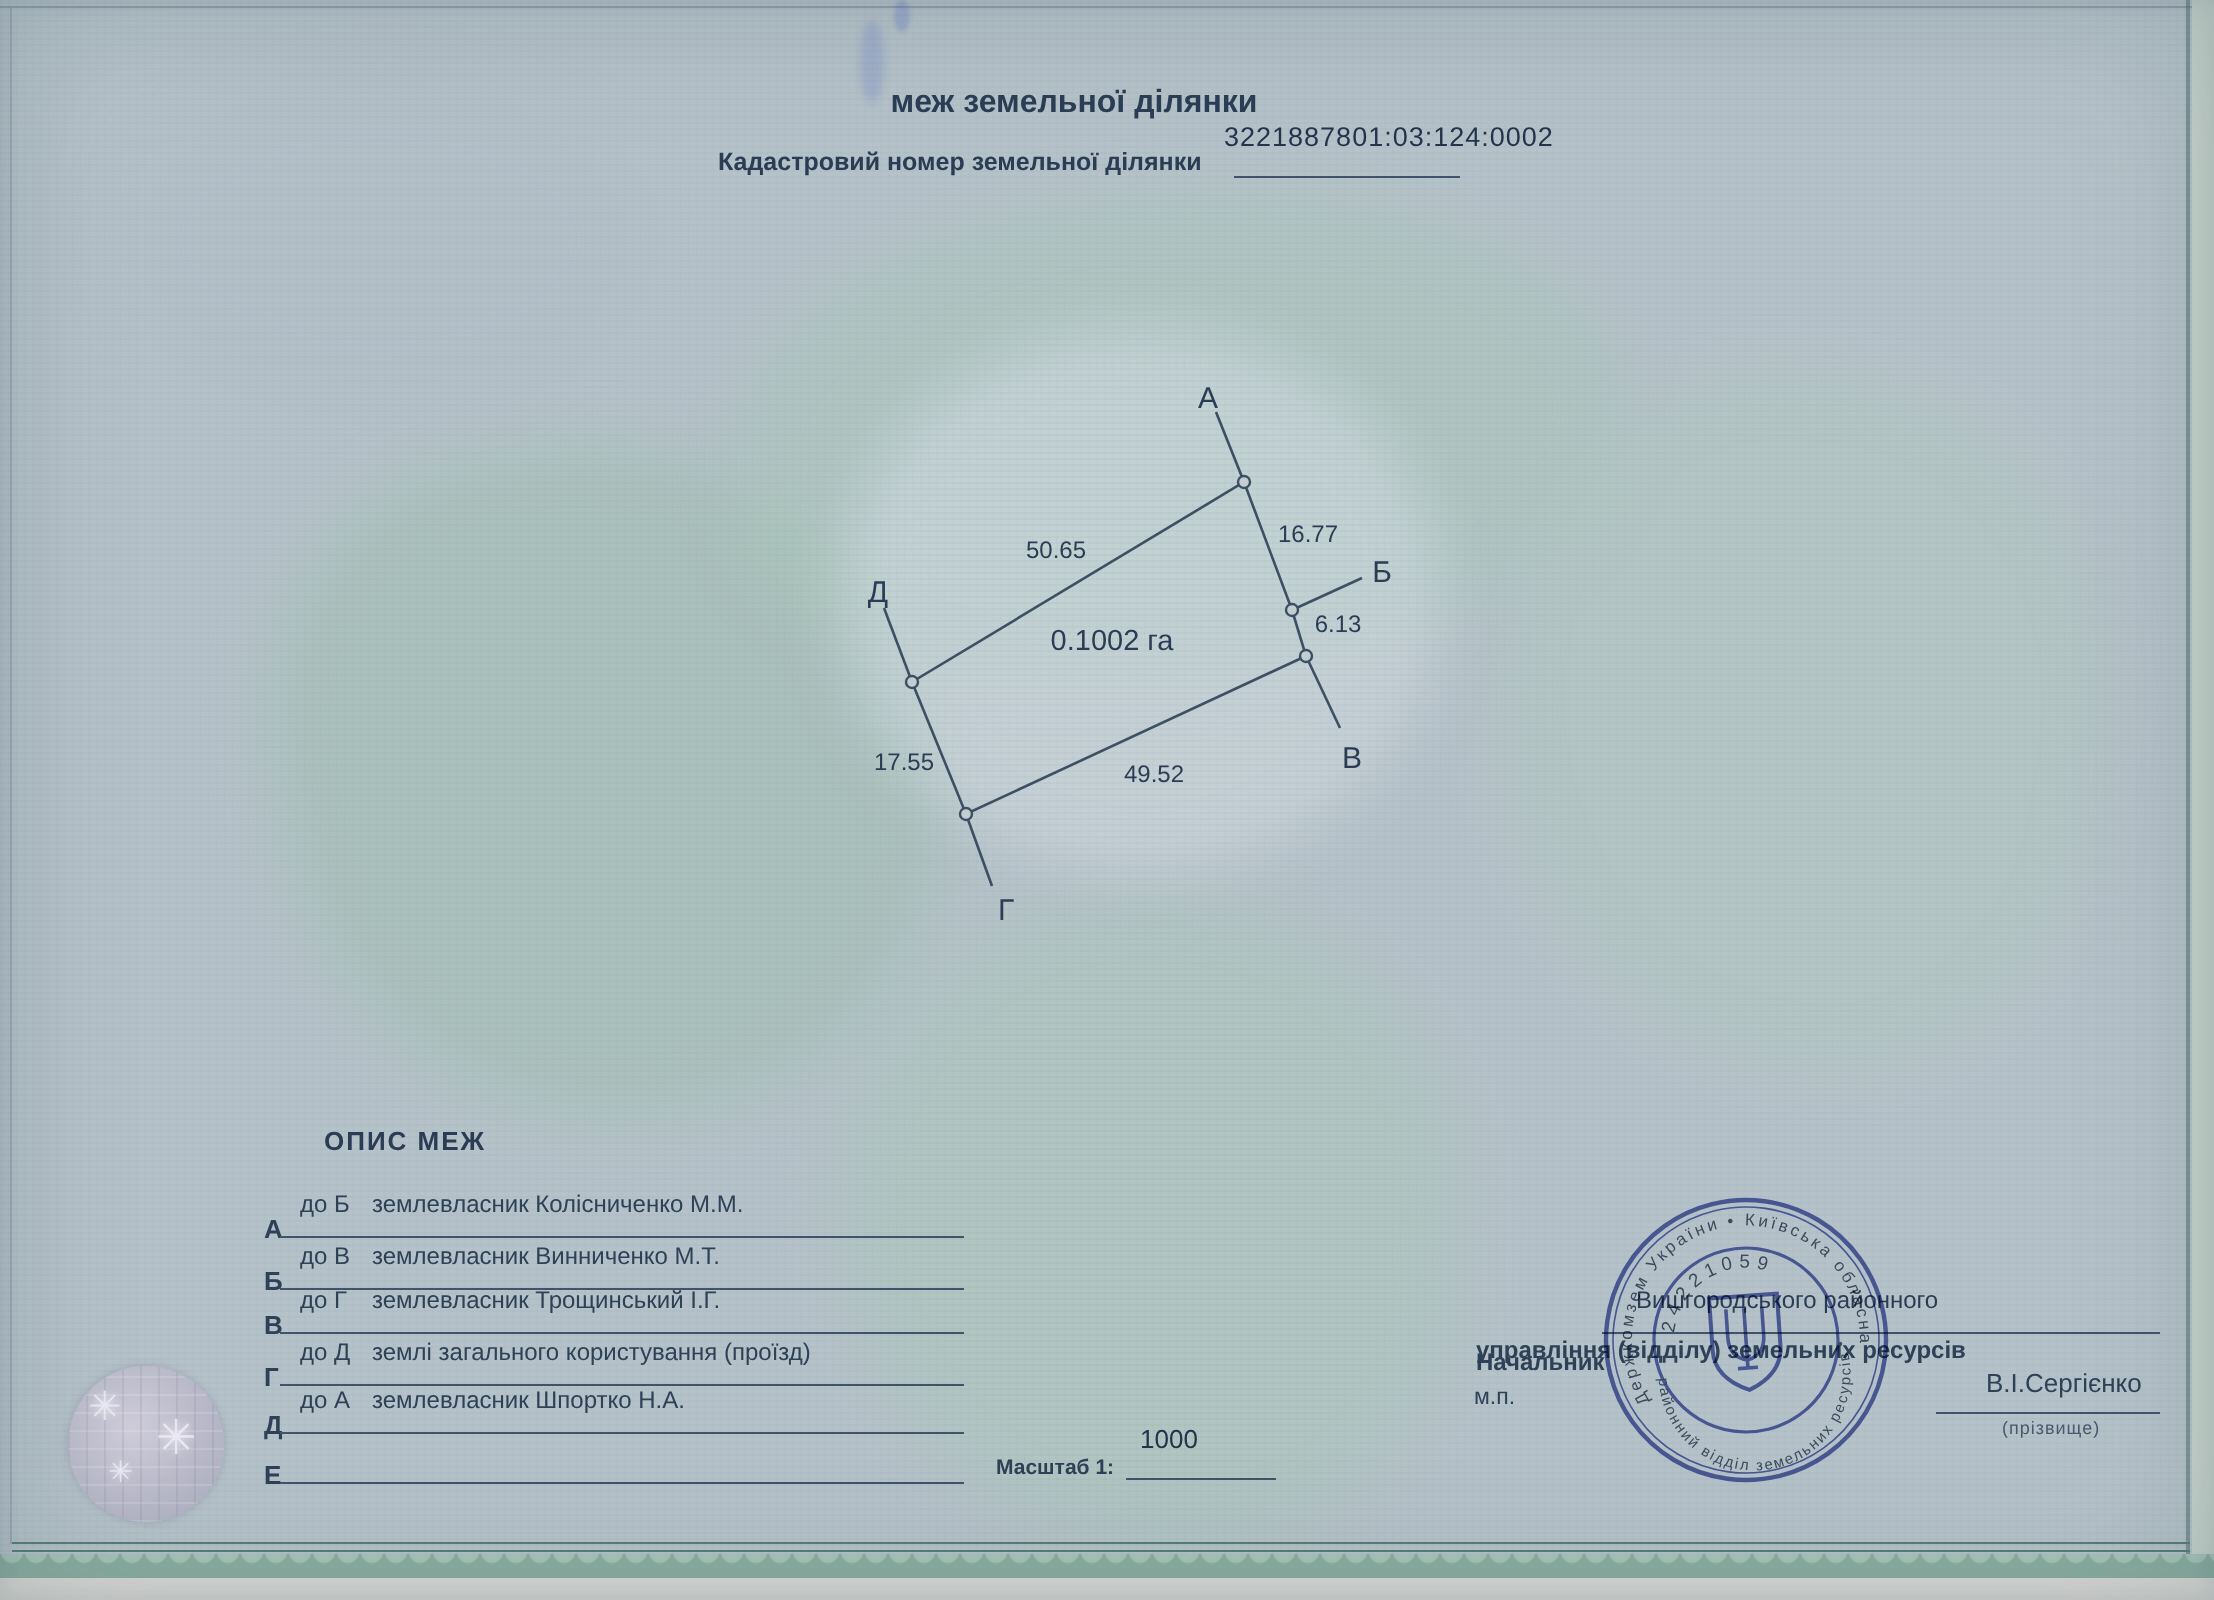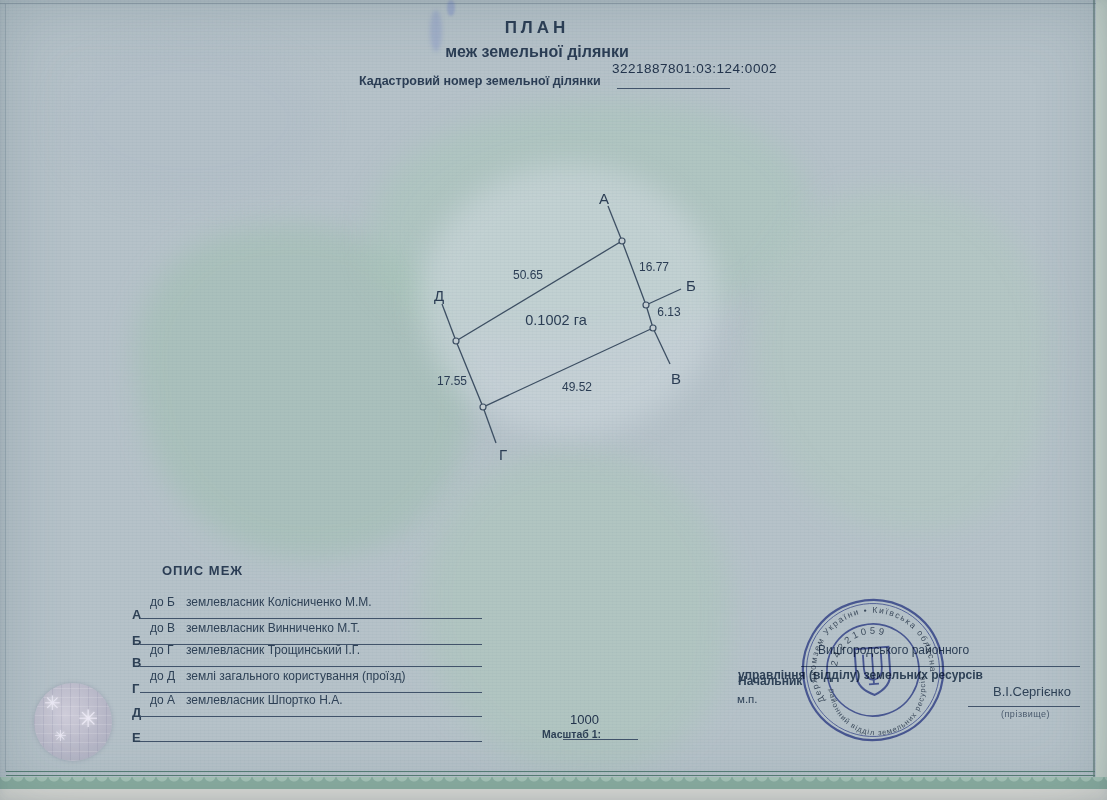--- a/index.html
+++ b/index.html
@@ -45,21 +45,21 @@
   
   .opys-title{left:162px;top:563px;font-size:13px;font-weight:bold;letter-spacing:1px;color:#2b3d54;}
   .row{position:absolute;left:132px;width:350px;height:24px;}
   .row .letter{position:absolute;left:0;bottom:-3px;font-size:13px;font-weight:bold;}
   .row .dir{position:absolute;left:18px;bottom:10px;font-size:12px;}
   .row .desc{position:absolute;left:54px;bottom:10px;font-size:12px;white-space:nowrap;}
   .row .uline{position:absolute;left:8px;bottom:0;width:342px;height:1.2px;background:#41536a;}
   
   .scale-val{left:570px;top:712px;font-size:13px;color:#23344c;}
   .scale-line{left:563px;top:739px;width:75px;height:1.2px;background:#41536a;}
-  .scale-label{left:498px;top:728px;font-size:10.5px;font-weight:bold;margin-left:44px;}
+  .scale-label{left:498px;top:728px;font-size:10.5px;font-weight:bold;}
   
   .chief{left:738px;top:674px;font-size:12px;font-weight:bold;}
   .chiefline{left:801px;top:666px;width:279px;height:1.1px;background:#41536a;}
   .office{left:818px;top:643px;font-size:12px;color:#2b3d54;}
   .dept{left:738px;top:668px;font-size:12px;font-weight:bold;width:250px;}
   .mp{left:737px;top:693px;font-size:11.5px;font-weight:normal;}
   .sig-name{left:993px;top:684px;font-size:13px;}
   .sig-line{left:968px;top:706px;width:112px;height:1.1px;background:#41536a;}
   .sig-cap{left:1001px;top:709px;font-size:9px;letter-spacing:.5px;color:#4a5a6d;text-align:center;}
   
@@ -90,21 +90,20 @@
   <div class="abs leftline"></div>
   <div class="abs rightstrip"></div>
   <div class="abs rightframe"></div>
   <div class="abs botframe"></div>
   <div class="abs botband"></div>
   <div class="abs botgray"></div>
 
   <div class="abs smudge1"></div>
   <div class="abs smudge2"></div>
 
-  <div class="abs h-title">ПЛАН</div>
   <div class="abs h-sub">меж земельної ділянки</div>
   <div class="abs h-num">3221887801:03:124:0002</div>
   <div class="abs h-cadlabel">Кадастровий номер земельної ділянки</div>
   <div class="abs h-cadline"></div>
 
   <svg class="abs" style="left:400px;top:150px;" width="330" height="330" viewBox="400 150 330 330">
     <g stroke="#3d4f63" stroke-width="1.3" fill="none">
       <polygon points="622,241 646,305 653,328 483,407 456,341"></polygon>
       <line x1="622" y1="241" x2="608" y2="206"></line>
       <line x1="646" y1="305" x2="681" y2="289"></line>

